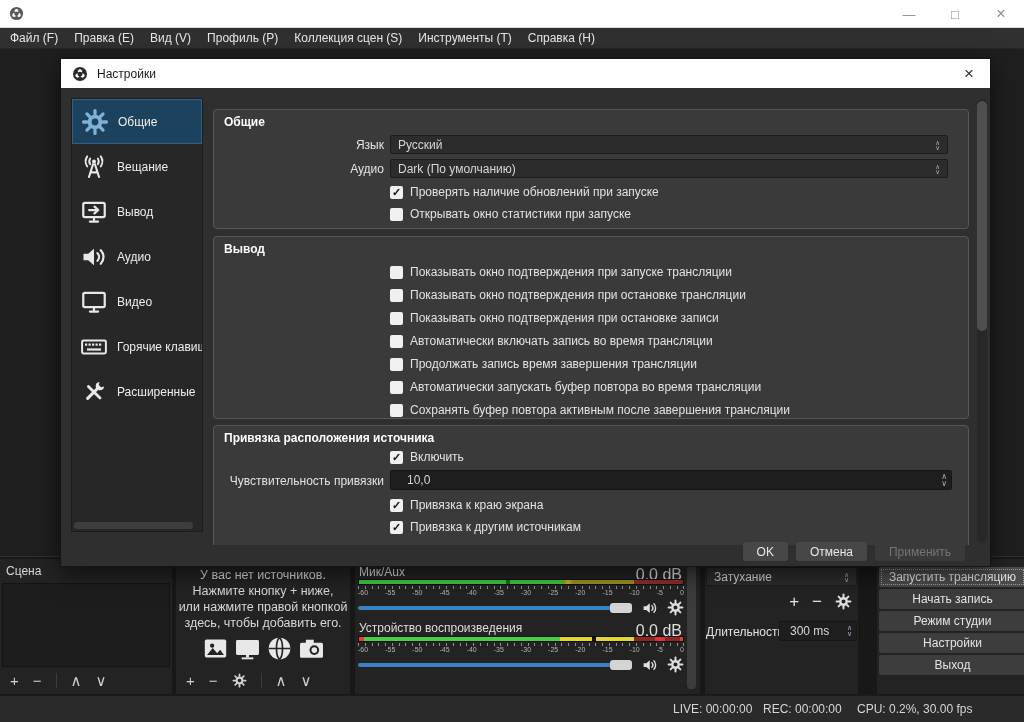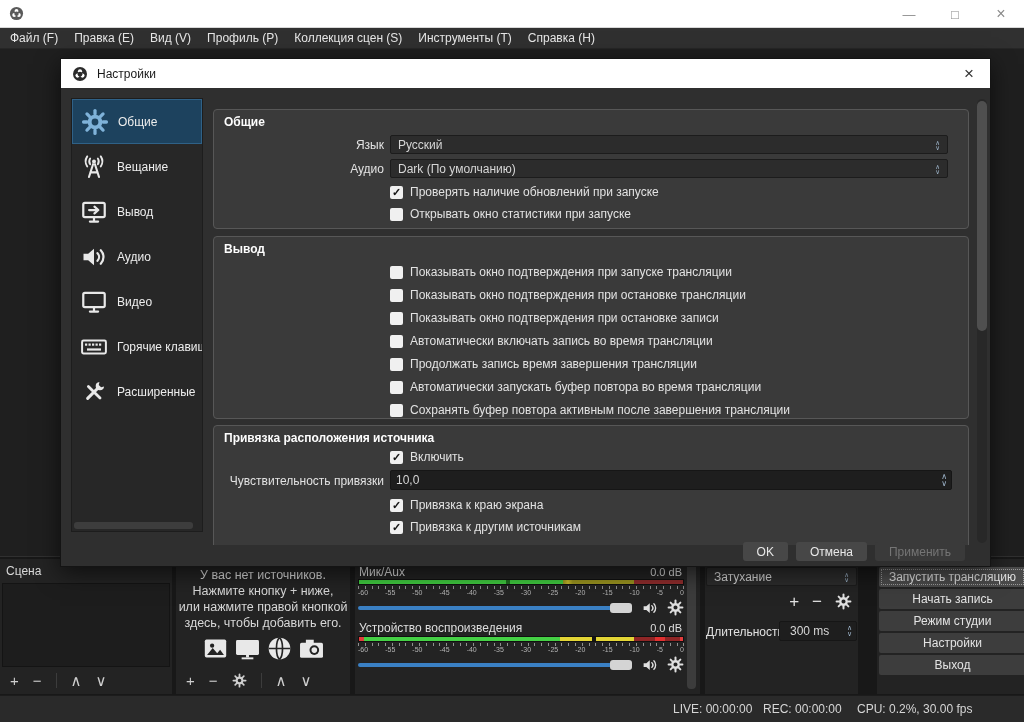--- a/index.html
+++ b/index.html
@@ -26,21 +26,21 @@
   .tb{color:#cfcfcf;font-size:15px;line-height:15px;cursor:default;}
   .tb-sep{width:1px;height:15px;background:#3c3c3c;}
   .scenes-list{position:absolute;left:2px;top:24px;width:168px;height:84px;background:#1d1d1d;border:1px solid #141414;box-sizing:border-box;}
 
   .sources-text{position:absolute;left:0;right:0;top:8px;text-align:center;font-size:12.5px;line-height:16px;color:#d8d8d8;}
   .sources-icons{position:absolute;left:0;right:0;top:76px;display:flex;justify-content:center;gap:5px;color:#e8e8e8;}
   .sources-icons svg{width:27px;height:27px;}
 
   
   .mixer-name{font-size:12px;color:#dedede;}
-  .mixer-val{font-size:11px;color:#dedede;margin-left:12px;}
+  .mixer-val{font-size:16px;color:#dedede;margin-left:12px;}
   .meter{position:absolute;left:3px;width:326px;height:6px;border:1px solid #101010;box-sizing:border-box;}
   .meter1{background:linear-gradient(to right,#3fc93f 0%,#3fc93f 45.5%,#1e6b1e 45.5%,#1e6b1e 46.5%,#3fc93f 46.5%,#3fc93f 63%,#99931f 63%,#c8bb2a 64.5%,#99931f 66%,#99931f 85%,#8f2c2c 85%,#8f2c2c 100%);}
   .meter2{background:linear-gradient(to right,#e23b3b 0%,#e23b3b 1.5%,#45d045 1.5%,#45d045 62%,#e3d535 62%,#e3d535 72%,#141414 72%,#141414 73%,#e3d535 73%,#e3d535 85%,#8f2626 85%,#8f2626 91.5%,#e03030 91.5%,#e03030 94.5%,#8f2626 94.5%,#8f2626 99%,#e23b3b 99%);}
   .tickstrip{position:absolute;left:3px;width:326px;height:3px;background:repeating-linear-gradient(to right,#8f8f8f 0,#8f8f8f 1px,transparent 1px,transparent 6.78px);}
   .scale{position:absolute;left:3px;width:326px;display:flex;justify-content:space-between;font-size:7px;color:#b4b4b4;}
   .slider{position:absolute;left:3px;width:272px;height:4px;top:5px;background:#3a80c4;border-radius:2px;}
   .slider-handle{position:absolute;right:-2px;top:-3px;width:22px;height:10px;background:#d4d4d4;border-radius:3px;}
   .mix-icon{position:absolute;color:#e0e0e0;}
   .vscroll{position:absolute;background:#3c3c3c;border-radius:4px;}
 
@@ -494,21 +494,21 @@
         </div>
       </div>
 
       <div class="group" style="top:326px;height:150px;">
         <span class="group-title">Привязка расположения источника</span>
         <div class="cb-row" style="top:24px;">
           <span class="cb checked">✓</span>
           <span class="cb-label">Включить</span>
         </div>
         <span class="frm-label" style="top:48px;">Чувствительность привязки</span>
-        <div class="spinbox field" style="top:44px;width:562px;height:20px;padding-left:5px;">
+        <div class="spinbox field" style="top:44px;width:562px;height:20px;padding-left:16px;">
           <span>10,0</span>
           <span class="spin" style="font-size:8px;line-height:7px;">
               <span>∧</span>
               <span>∨</span>
             </span>
         </div>
         <div class="cb-row" style="top:72px;">
           <span class="cb checked">✓</span>
           <span class="cb-label">Привязка к краю экрана</span>
         </div>

